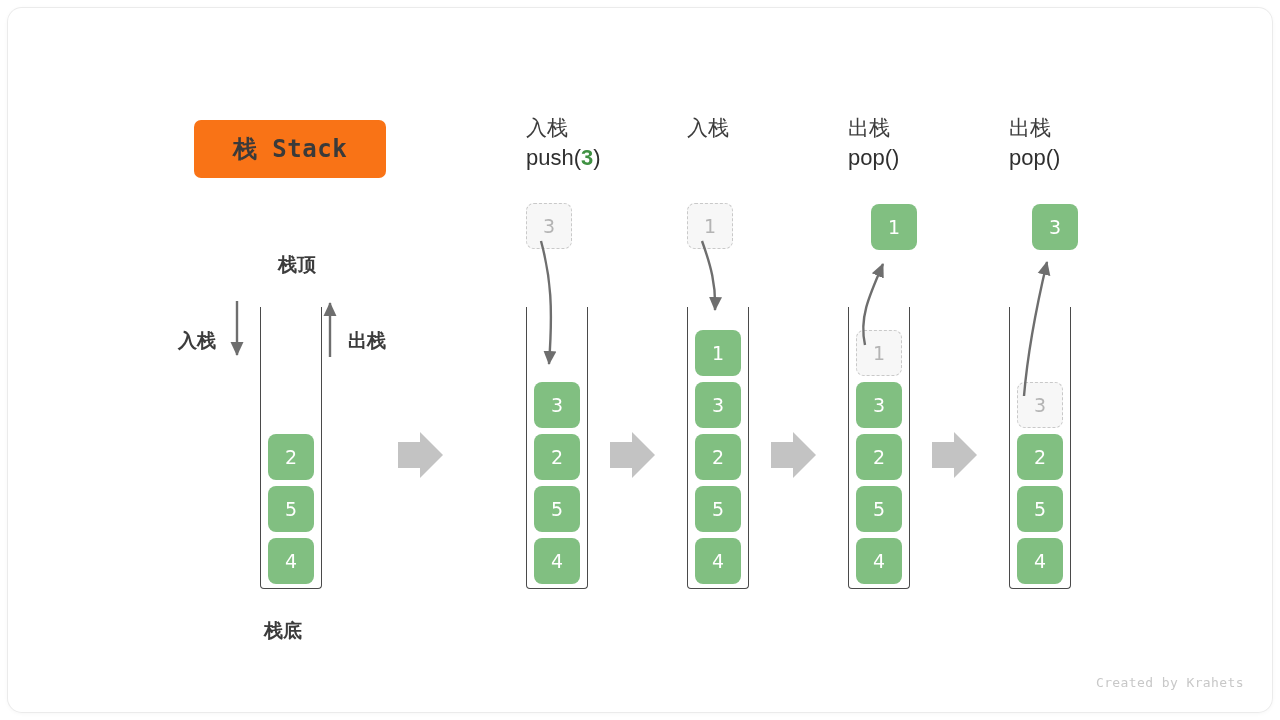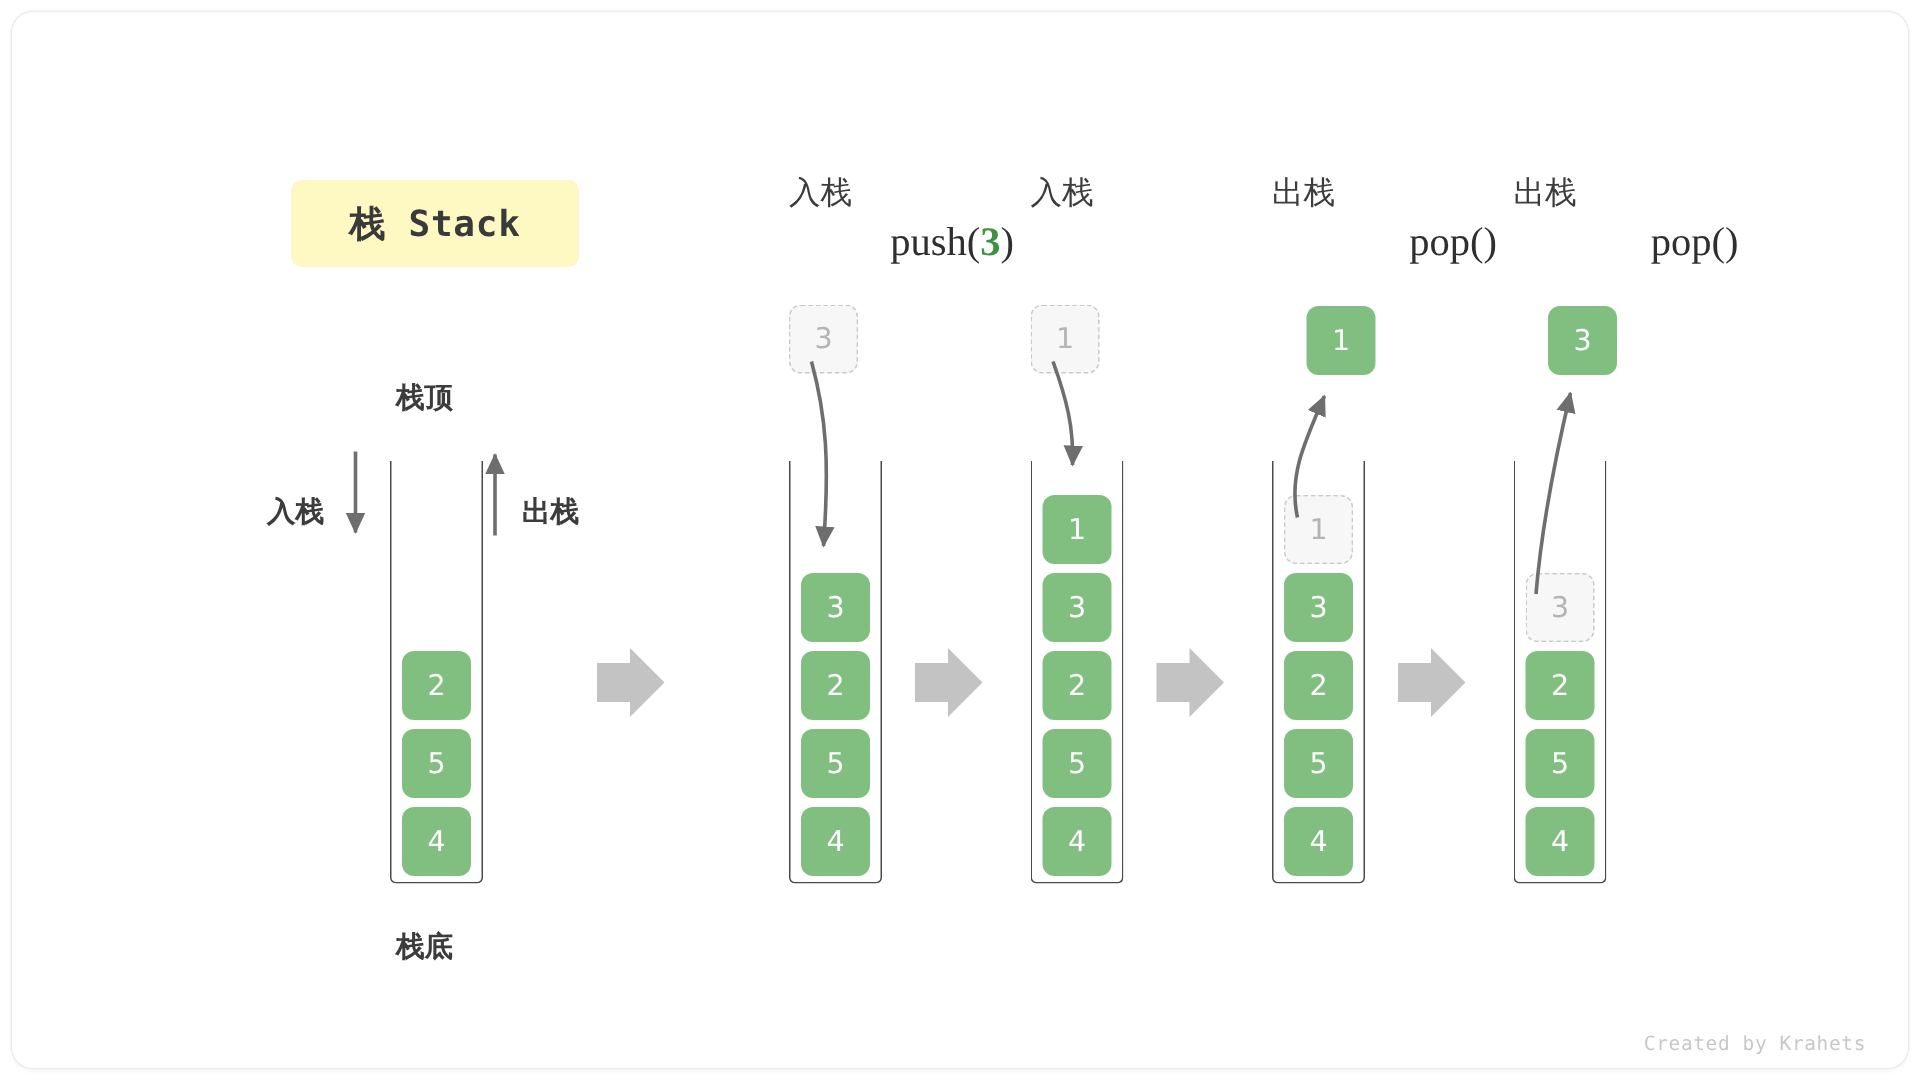--- a/index.html
+++ b/index.html
@@ -25,21 +25,21 @@
     overflow: hidden;
   }
 
   
   #title-badge {
     position: absolute;
     left: 186px;
     top: 112px;
     width: 192px;
     height: 58px;
-    background: #fef9c3;
+    background: #f97316;
     border-radius: 7px;
     display: flex;
     align-items: center;
     justify-content: center;
     font-family: "DejaVu Sans Mono", "Liberation Mono", monospace;
     font-size: 24px;
     font-weight: bold;
     color: #3a3a3a;
     letter-spacing: 0.5px;
   }
@@ -59,26 +59,25 @@
     color: #3c3c3c;
     white-space: nowrap;
   }
   .col-head .cn {
     font-size: 21px;
     font-family: "DejaVu Sans", "Liberation Sans", sans-serif;
     display: block;
     line-height: 1.35;
   }
   .col-head .code {
-    font-size: 27px;
-    font-family: Liberation Serif, serif;
+    font-size: 22px;
+    font-family: Liberation Sans, sans-serif;
     display: block;
     line-height: 1.45;
     color: #2f2f2f;
-    text-align: right;
   }
   .col-head .code .arg {
     color: #3f9142;
     font-weight: bold;
   }
 
   
   .stack {
     position: absolute;
     width: 62px;
@@ -148,35 +147,35 @@
     left: 0; top: 0;
     width: 1264px;
     height: 704px;
     pointer-events: none;
   }
 
   
   #footer {
     position: absolute;
     right: 28px;
-    bottom: 8px;
+    bottom: 22px;
     font-family: "DejaVu Sans Mono", "Liberation Mono", monospace;
     font-size: 13px;
     color: #c8c8c8;
     letter-spacing: 0.4px;
   }
 </style>
 </head>
 <body>
 
 <div id="card">
 
   <div id="title-badge">栈 Stack</div>
 
-  <div class="cn-label" style="left:256px; top:244px;font-family:Liberation Mono, monospace;">栈顶</div>
+  <div class="cn-label" style="left:270px; top:244px;font-family:Liberation Mono, monospace;">栈顶</div>
   <div class="cn-label" style="left:256px; top:610px;">栈底</div>
   <div class="cn-label" style="left:170px; top:320px;">入栈</div>
   <div class="cn-label" style="left:340px; top:320px;">出栈</div>
 
   <div class="stack" id="stack-base" style="left:252px; top:299px;">
     <div class="cells">
         <div class="cell solid">4</div>
         <div class="cell solid">5</div>
         <div class="cell solid">2</div>
       </div>

